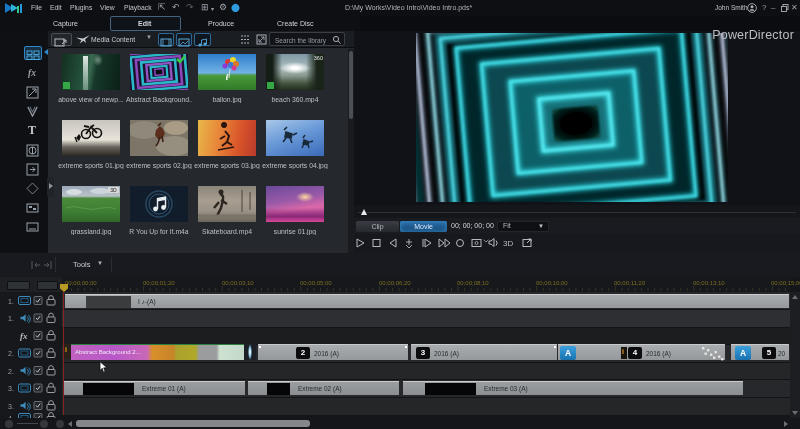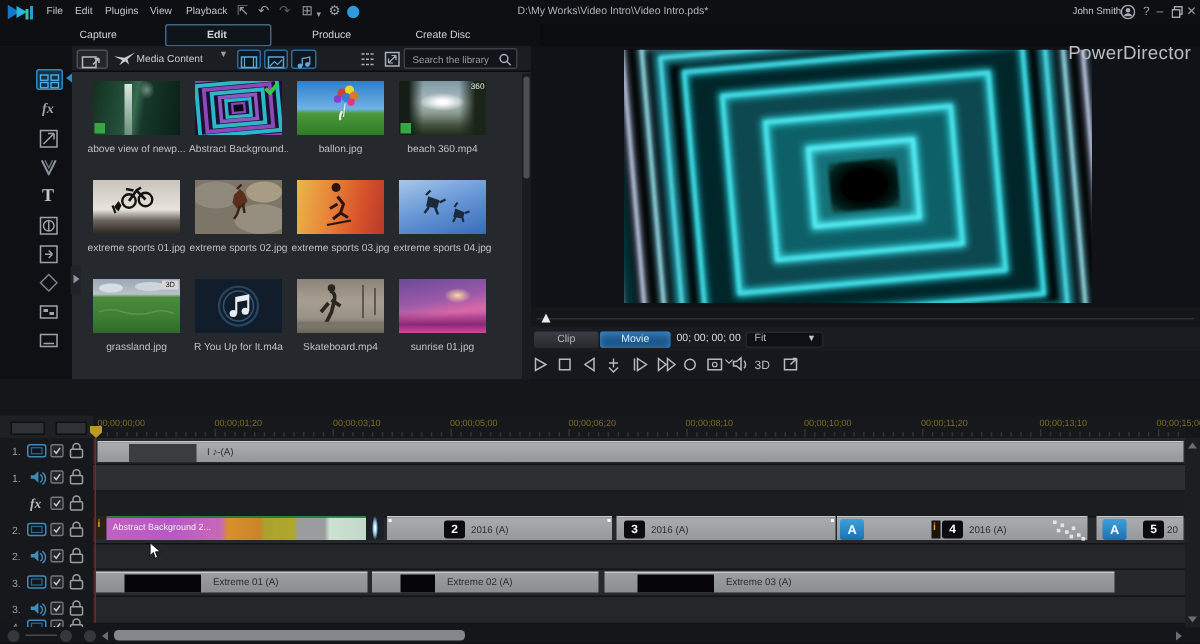--- a/index.html
+++ b/index.html
@@ -388,20 +388,29 @@
       <path d="M135 7 h2 l3 -2.5 v8 l-3 -2.5 h-2 Z M142 6.5 a3.5 3.5 0 0 1 0 5"></path>
       <text x="149" y="12" font-size="8" fill="#b6bac0" stroke="none" font-family="Liberation Sans">3D</text>
       <path d="M162 9 l3 3 l3 -3" stroke-width="0.9" transform="translate(0,-1.5) scale(0.8)"></path>
       <rect x="169" y="5.5" width="8" height="7"></rect>
         <path d="M173 9 l4 -4 M177 5 h-2.5 M177 5 v2.5"></path>
     </svg>
   </div>
 </div>
 
 <div class="abs" id="timeline">
+  <div class="abs" id="tltoolbar">
+    <svg class="abs" style="left:30px;top:6px" width="22" height="12" viewBox="0 0 22 12" stroke="#55595f" fill="none">
+        <path d="M2 2 v8 M5 6 h5 M7 4 l-2 2 l2 2 M14 6 h5 M17 4 l2 2 l-2 2 M21 2 v8"></path>
+      </svg>
+    <div class="abs" style="left:55px;top:4px;width:1px;height:15px;background:#2a2c30"></div>
+    <span class="abs" style="left:73px;top:7px;font-size:7.5px;color:#c6cad0">Tools</span>
+    <span class="abs" style="left:97px;top:7px;font-size:6px;color:#aab0b6">▼</span>
+    <div class="abs" style="left:111px;top:4px;width:1px;height:15px;background:#2a2c30"></div>
+  </div>
   <div class="abs" id="corner">
     <div class="abs" style="left:7px;top:4px;width:23px;height:9px;background:#2e3136;border:1px solid #0e0f11;border-radius:1px"></div>
     <div class="abs" style="left:37px;top:4px;width:21px;height:9px;background:#2e3136;border:1px solid #0e0f11;border-radius:1px"></div>
   </div>
   <div class="abs" id="ruler">
     <svg class="abs" style="left:0;top:0" width="728" height="15" viewBox="0 0 728 15">
       <g stroke="#34342a" stroke-width="1" id="ticks">
           <line x1="3.0" y1="9" x2="3.0" y2="14"></line>
           <line x1="9.6" y1="11" x2="9.6" y2="14"></line>
           <line x1="16.1" y1="11" x2="16.1" y2="14"></line>

